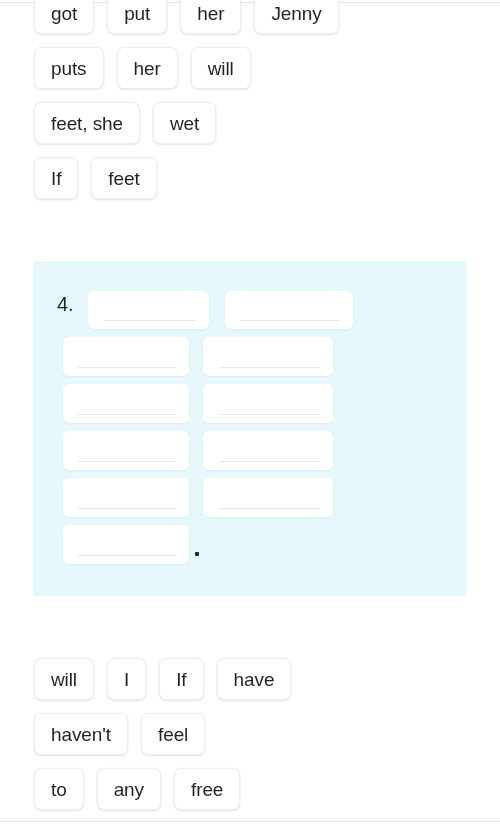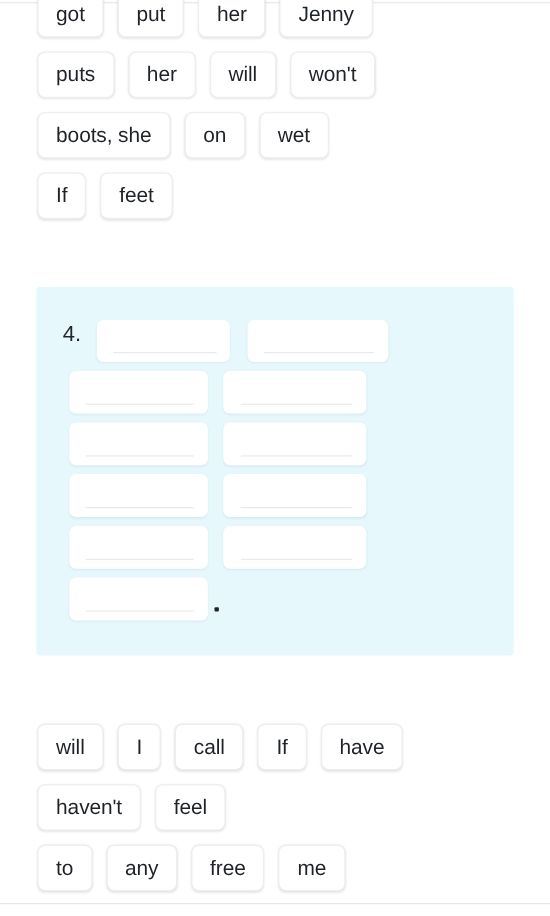--- a/index.html
+++ b/index.html
@@ -125,25 +125,23 @@
   <div class="chip-row">
     <span class="chip">got</span>
     <span class="chip">put</span>
     <span class="chip">her</span>
     <span class="chip">Jenny</span>
   </div>
   <div class="chip-row">
     <span class="chip">puts</span>
     <span class="chip">her</span>
     <span class="chip">will</span>
-    <span class="chip">won't</span>
-  </div>
-  <div class="chip-row">
-    <span class="chip">boots, she</span>
-    <span class="chip">on</span>
+  </div>
+  <div class="chip-row">
+    <span class="chip">feet, she</span>
     <span class="chip">wet</span>
   </div>
   <div class="chip-row">
     <span class="chip">If</span>
     <span class="chip">feet</span>
   </div>
 </div>
 
 <div class="answer-panel">
 
@@ -188,29 +186,27 @@
     <span class="rule"></span>
   </div>
 
   <span class="sentence-period" style="left:162px; top:291px;"></span>
 </div>
 
 <div class="word-bank" id="word-bank-bottom">
   <div class="chip-row">
     <span class="chip">will</span>
     <span class="chip">I</span>
-    <span class="chip">call</span>
     <span class="chip">If</span>
     <span class="chip">have</span>
   </div>
   <div class="chip-row">
     <span class="chip">haven't</span>
     <span class="chip">feel</span>
   </div>
   <div class="chip-row">
     <span class="chip">to</span>
     <span class="chip">any</span>
     <span class="chip">free</span>
-    <span class="chip">me</span>
   </div>
 </div>
 
 <div class="divider bottom"></div>
 
 </body></html>

